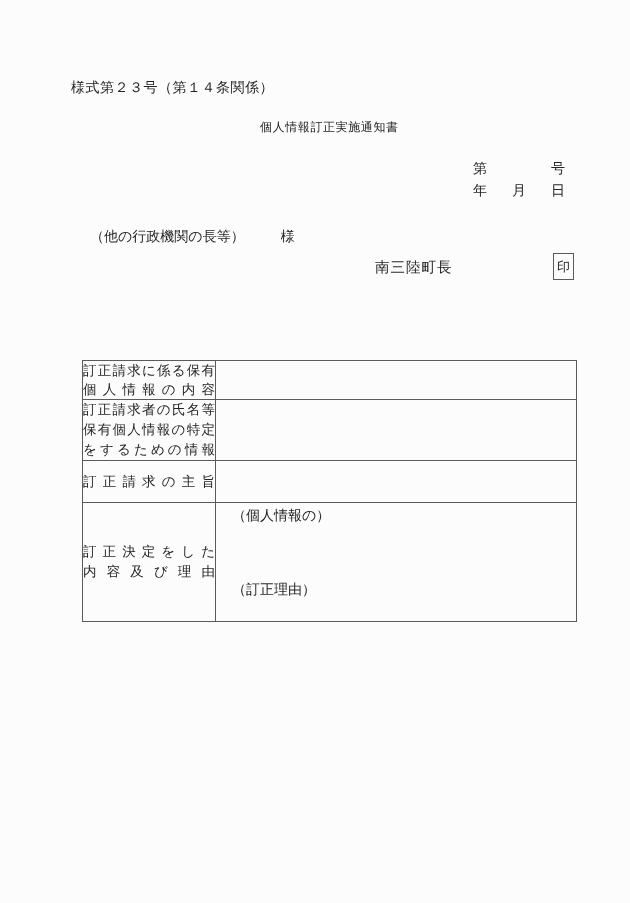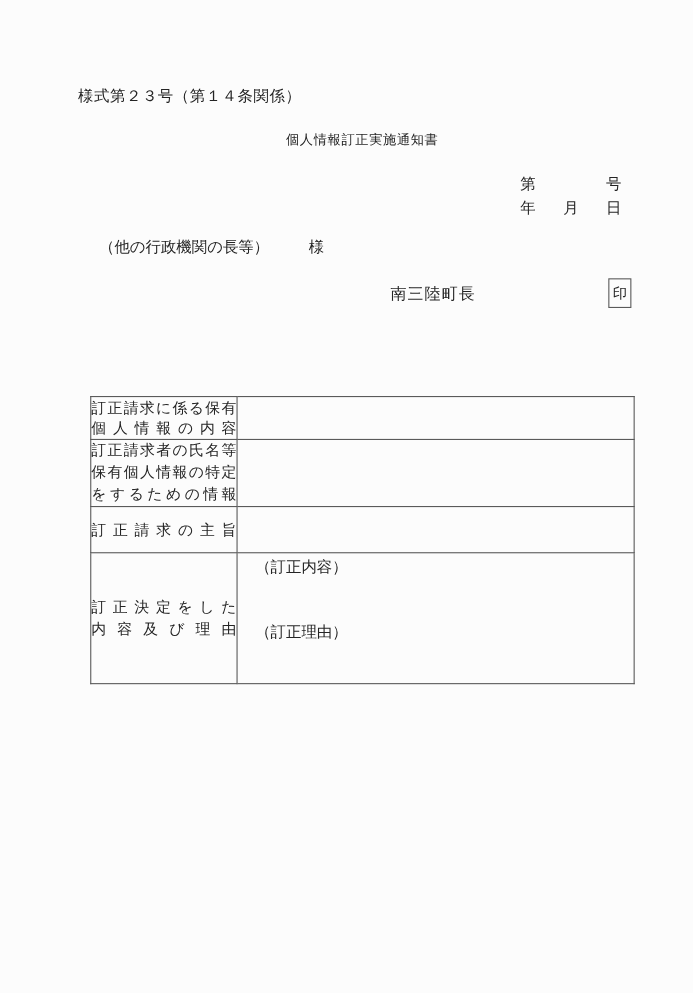--- a/index.html
+++ b/index.html
@@ -16,25 +16,25 @@
 
   
   .form-number { left: 71px; top: 79px; font-size: 14px; letter-spacing: 0.5px; white-space: nowrap; text-align: right; }
   .doc-title   { left: 260px; top: 119px; font-size: 12px; letter-spacing: 0.6px; white-space: nowrap; }
 
   
   .docnum-block { left: 473px; top: 158px; width: 92px; font-size: 14px; }
   .num-row { display: flex; justify-content: space-between; height: 22px; line-height: 22px; }
 
   
-  .addressee { left: 90px; top: 216px; font-size: 14px; display: flex; white-space: nowrap; }
+  .addressee { left: 90px; top: 228px; font-size: 14px; display: flex; white-space: nowrap; }
   .addressee .honorific { margin-left: 36px; }
 
   
-  .sender { left: 355px; top: 258px; font-size: 14.5px; letter-spacing: 1px; white-space: nowrap; }
+  .sender { left: 375px; top: 258px; font-size: 14.5px; letter-spacing: 1px; white-space: nowrap; }
   .seal-box {
     left: 553px; top: 253px; width: 21px; height: 27px;
     border: 1px solid #5a5a5a; box-sizing: border-box;
     display: flex; align-items: center; justify-content: center;
     font-size: 13px;
   }
 
   
   .body-par { left: 72px; top: 296px; width: 505px; font-size: 14px; line-height: 22px; }
   .body-par .l1 { text-indent: 15px; }
@@ -57,21 +57,21 @@
     padding: 2px 6px 0 6px;
     font-size: 13.5px;
     vertical-align: top;
   }
   .label-cell.vmid { vertical-align: middle; padding-top: 0; }
   .value-cell { vertical-align: top; font-size: 14px; }
   .jchars { display: flex; justify-content: space-between; }
   .lh19 { height: 19px; line-height: 19px; }
   .lh20 { height: 20px; line-height: 20px; }
   .row4-content { padding: 4px 8px 0 16px; }
-  .row4-content .reason-line { margin-top: 41px; }
+  .row4-content .reason-line { margin-top: 56px; }
 </style>
 </head>
 <body>
 
 <div class="page">
 
   <div class="abs form-number">様式第２３号（第１４条関係）</div>
 
   <div class="abs doc-title">個人情報訂正実施通知書</div>
 
@@ -192,21 +192,21 @@
               <span>内</span>
               <span>容</span>
               <span>及</span>
               <span>び</span>
               <span>理</span>
               <span>由</span>
             </div>
       </td>
       <td class="value-cell">
         <div class="row4-content">
-          <div>（訂正内容）</div>
+          <div>（個人情報の）</div>
           <div class="reason-line">（訂正理由）</div>
         </div>
       </td>
     </tr>
   </tbody>
     </table>
 
 </div>
 
 </body></html>

